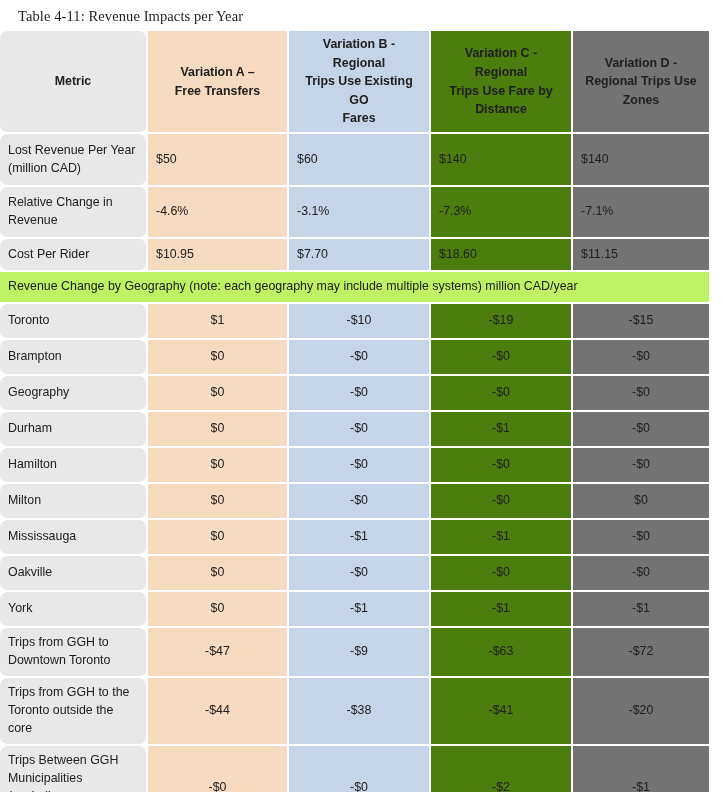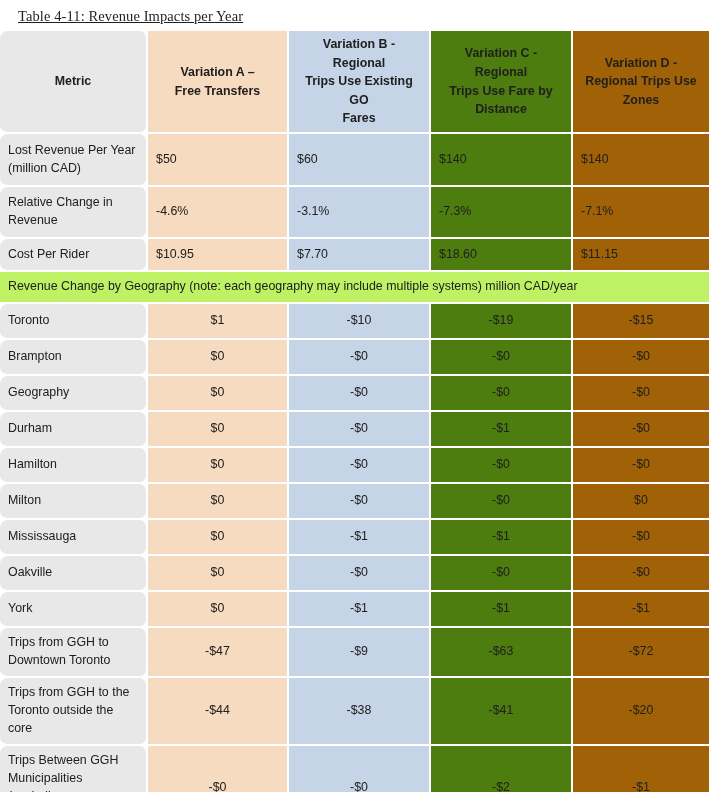--- a/index.html
+++ b/index.html
@@ -22,21 +22,20 @@
     height: 792px;
     background: #ffffff;
   }
 
   #caption {
     font-family: "Liberation Serif", serif;
     font-size: 14.5px;
     color: #231f20;
     padding: 8px 0 6px 18px;
     letter-spacing: 0.1px;
-    text-decoration: underline;
   }
 
   table.revtable {
     border-collapse: separate;
     border-spacing: 0;
     width: 711px;
     table-layout: fixed;
     margin: 0;
   }
 
@@ -58,21 +57,21 @@
   col.c-a      { width: 141px; }
   col.c-b      { width: 142px; }
   col.c-c      { width: 142px; }
   col.c-d      { width: 138px; }
 
   
   .bg-metric { background: #e8e8e8; border-radius: 8px; }
   .bg-a      { background: #f7dbc0; }
   .bg-b      { background: #c6d4e8; }
   .bg-c      { background: #4d7c0f; }
-  .bg-d      { background: #a16207; }
+  .bg-d      { background: #737373; }
 
   
   tr.head th {
     height: 79px;
     text-align: center;
     font-weight: bold;
     font-size: 12.4px;
     padding: 4px 10px;
     line-height: 1.5;
   }

